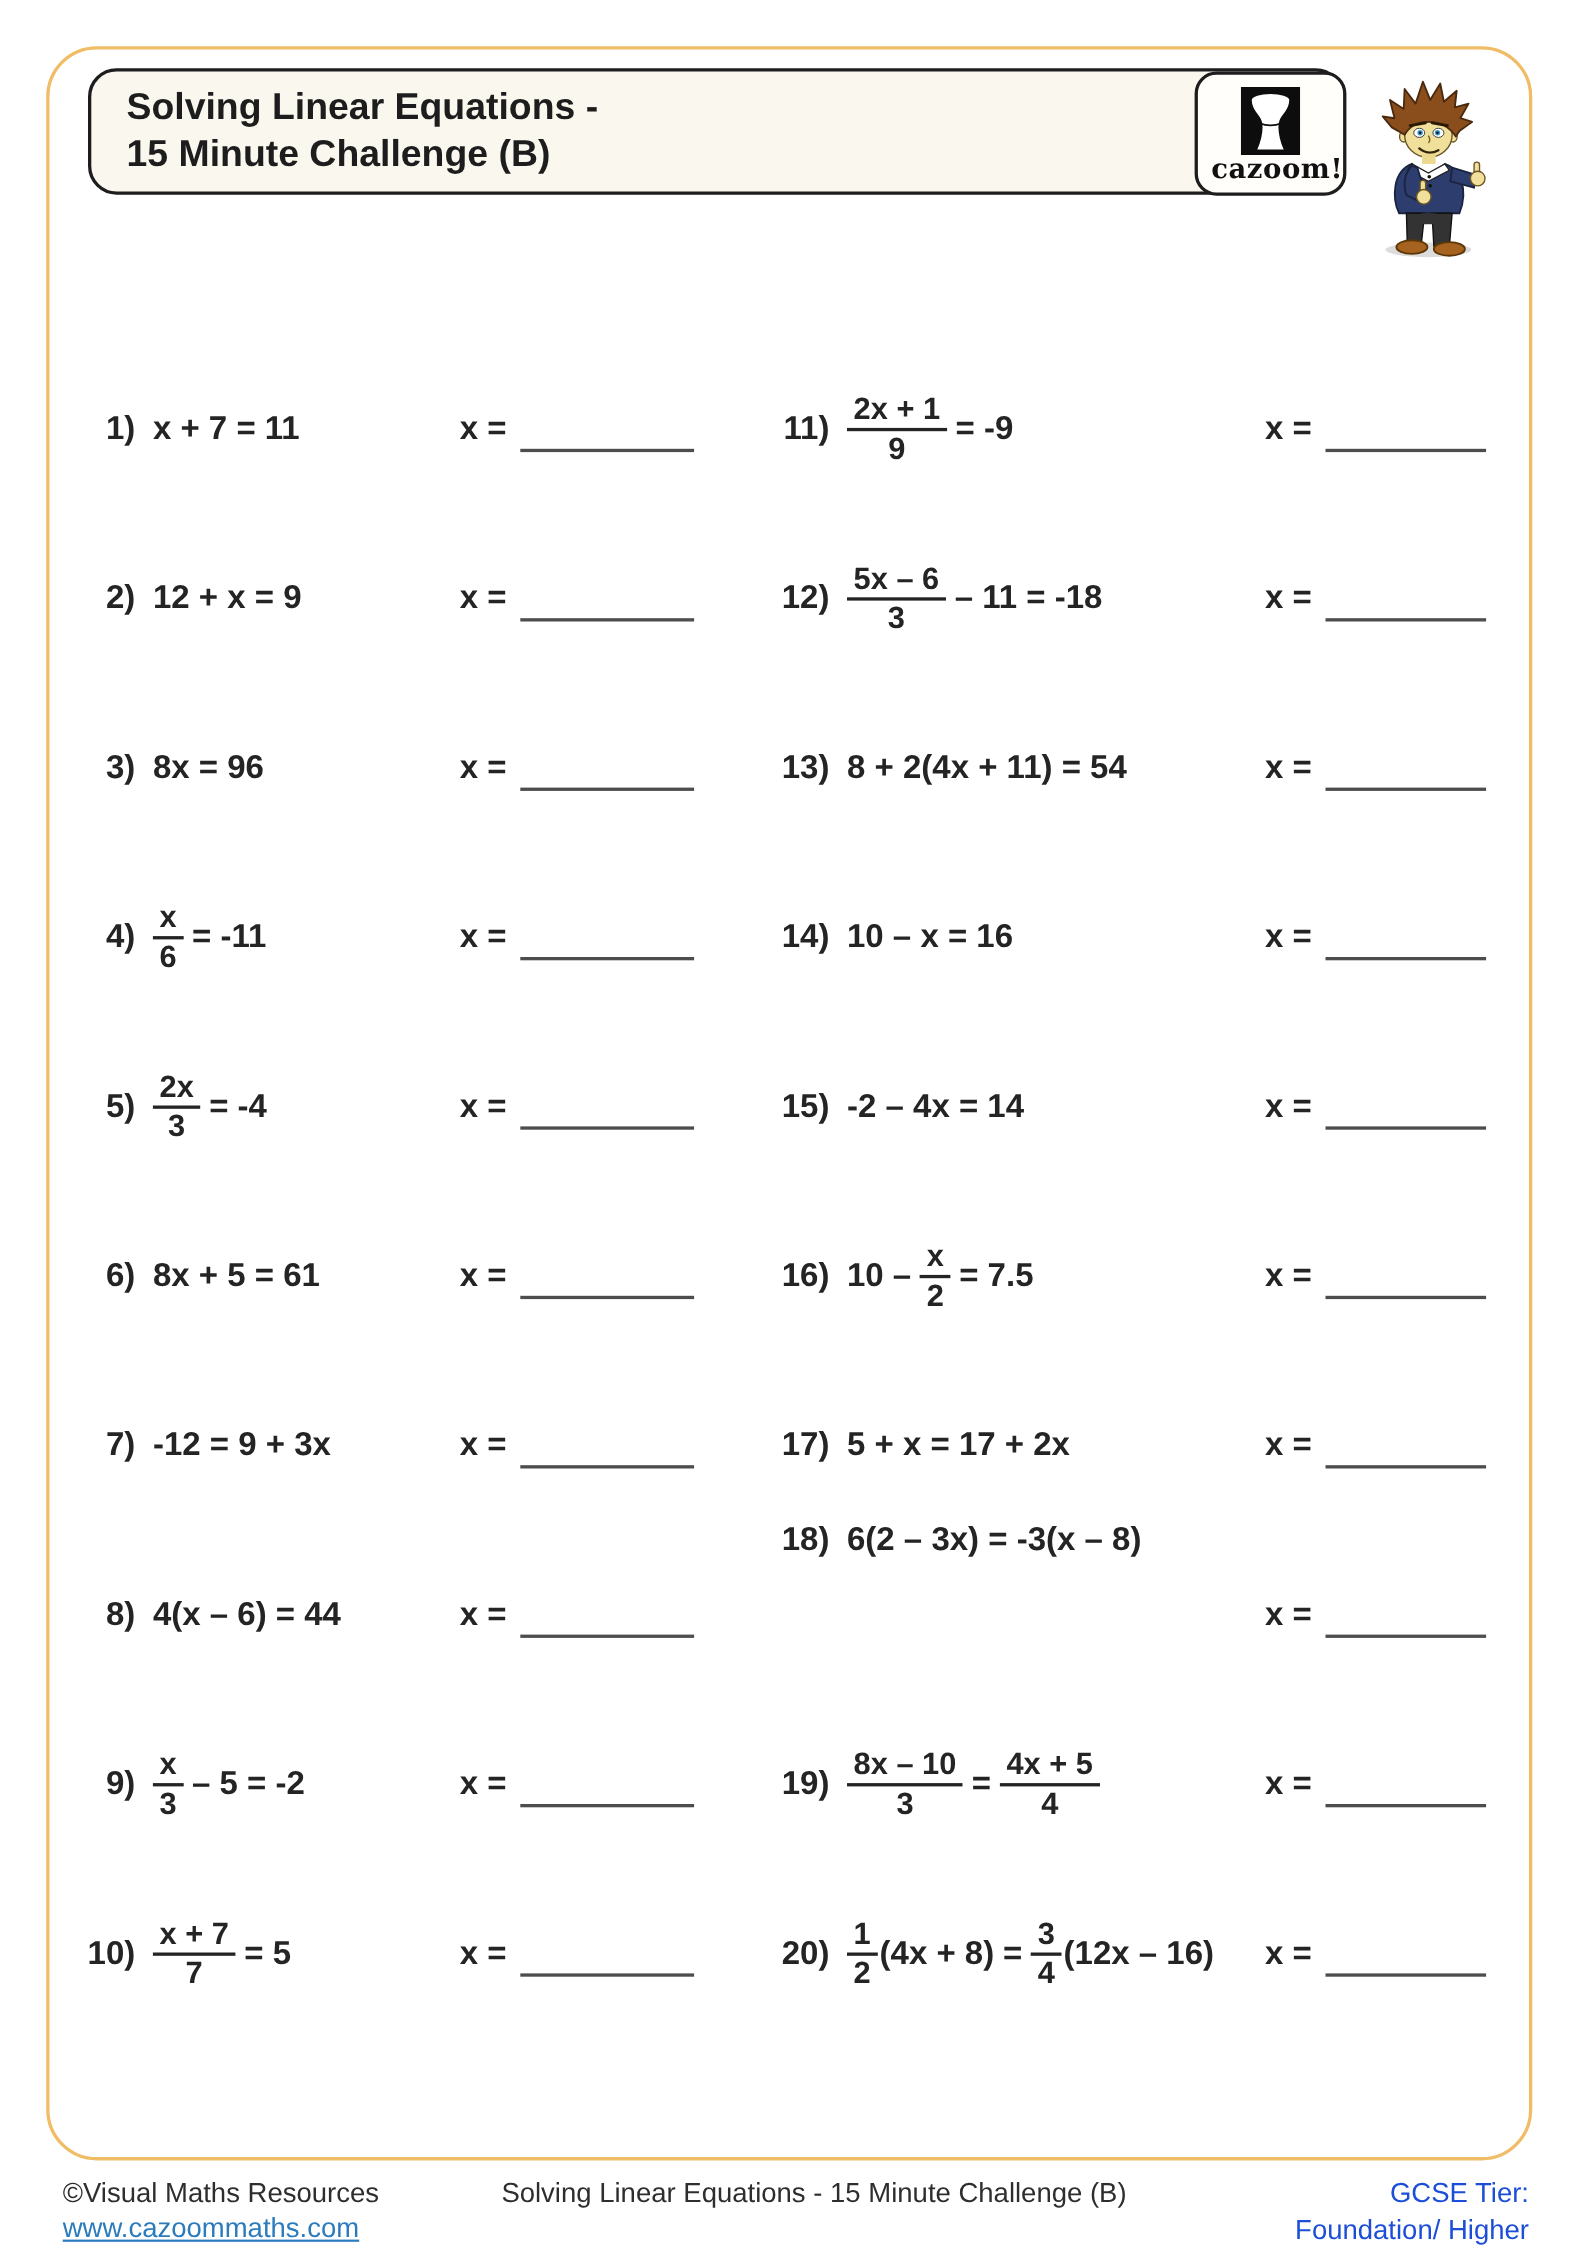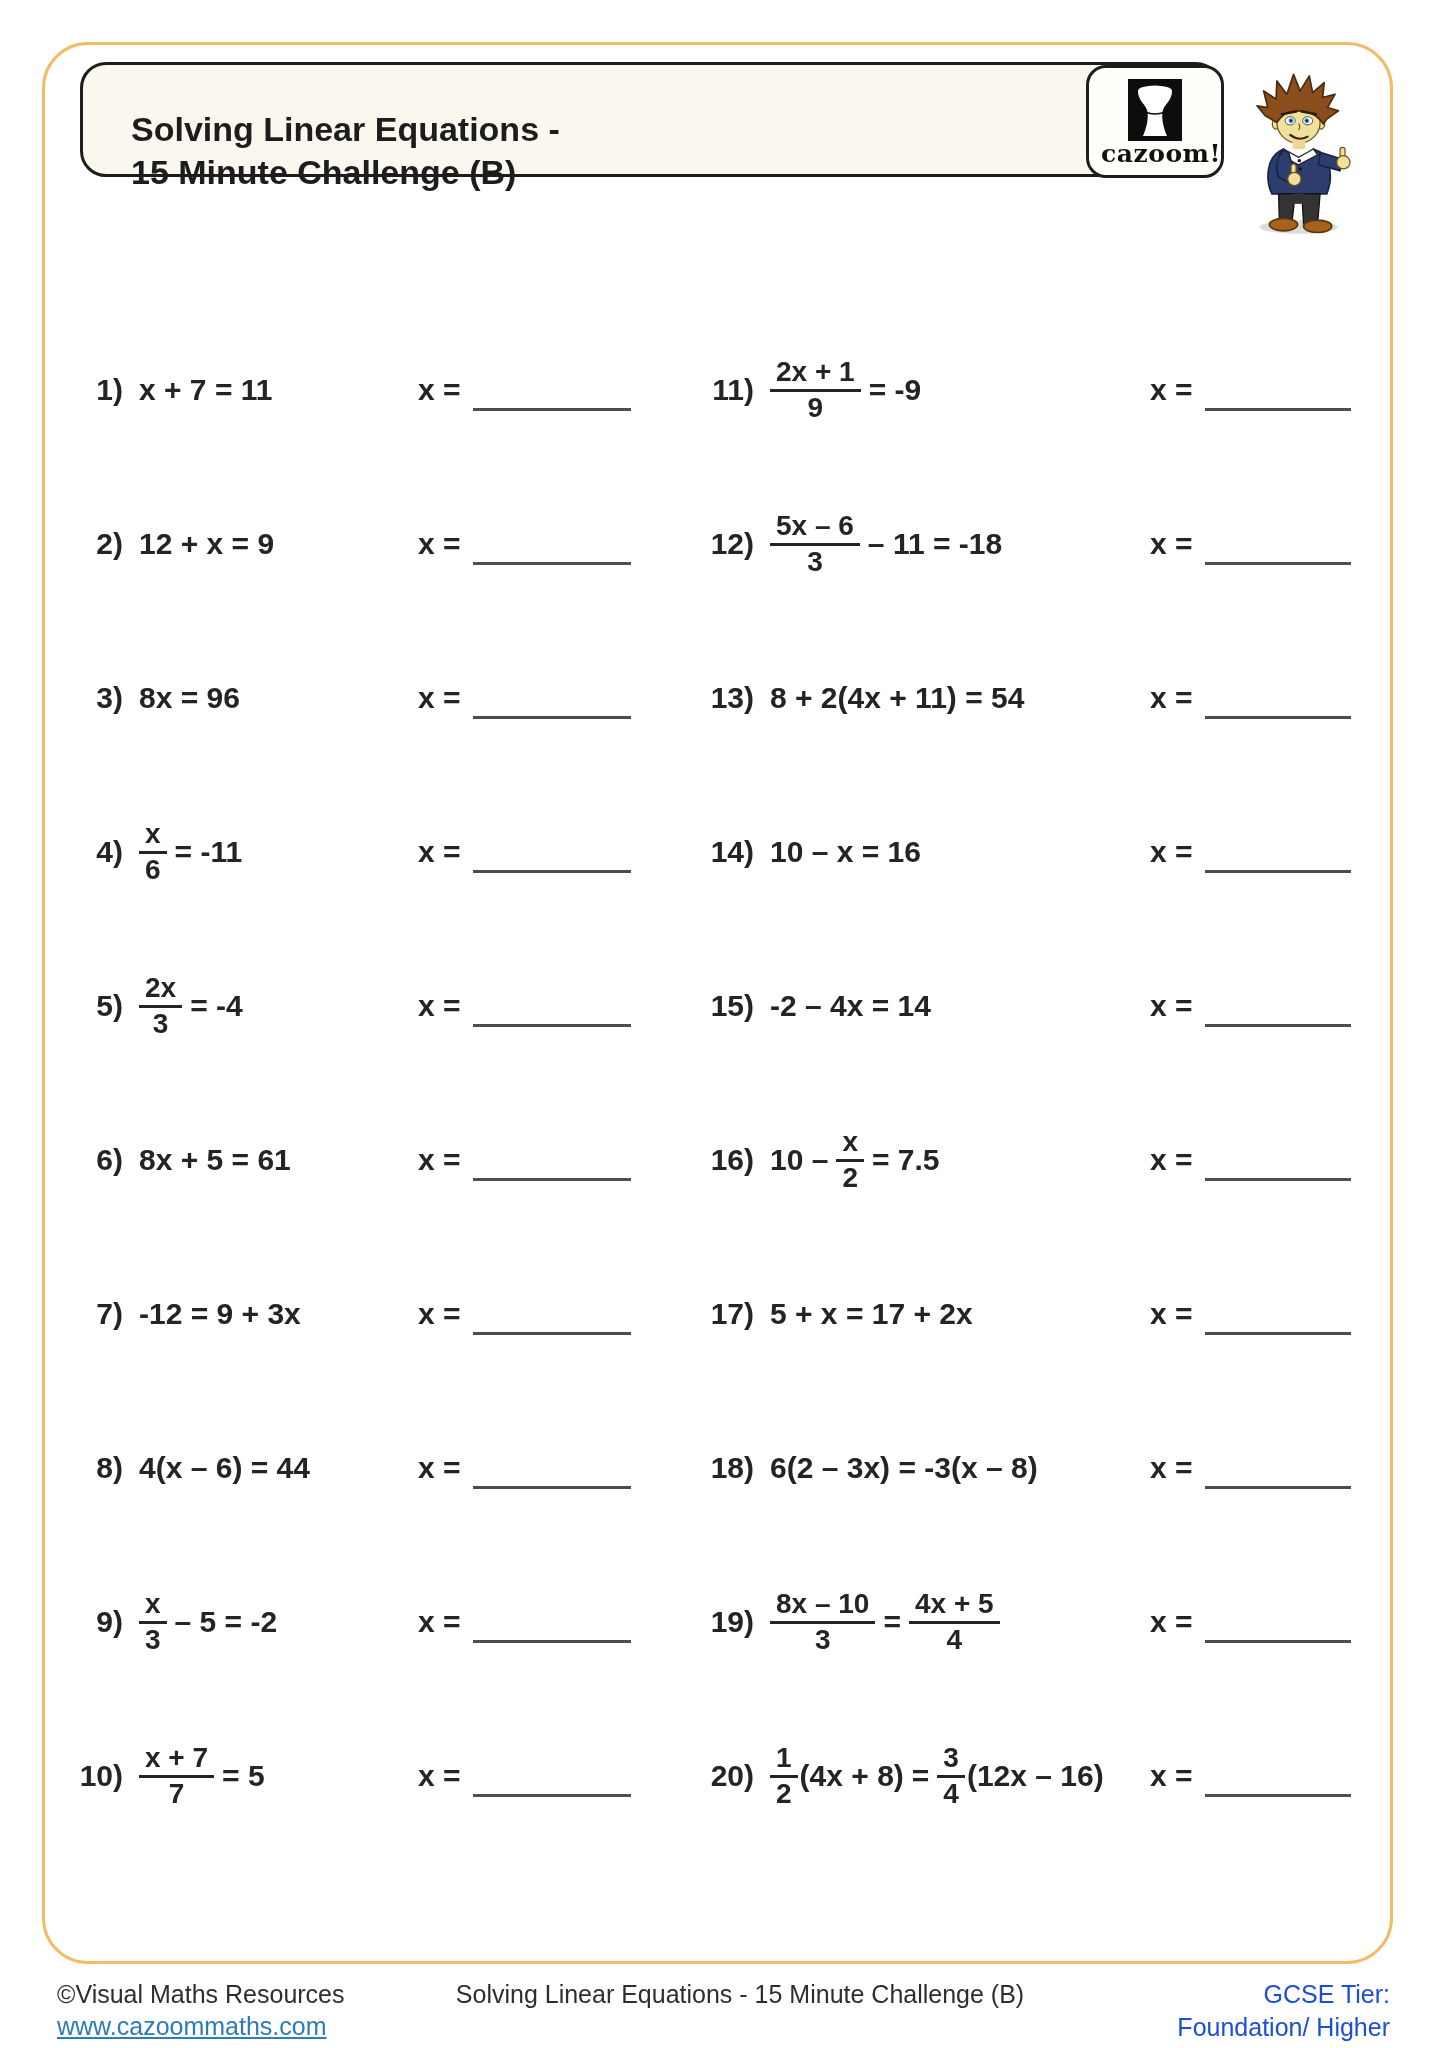--- a/index.html
+++ b/index.html
@@ -2,21 +2,21 @@
 <html><head>
 <meta charset="utf-8">
 <style>
   html,body{margin:0;padding:0;background:#ffffff;}
   .sheet{position:relative;width:1449px;height:2048px;background:#ffffff;overflow:hidden;
          font-family:"Liberation Sans",sans-serif;color:#242424;}
   .outer-border{position:absolute;left:42px;top:42px;width:1345px;height:1916px;
                 border:3px solid #f0bc66;border-radius:46px;}
   .header-box{position:absolute;left:80px;top:62px;width:1142px;height:115px;
               background:#faf8ee;border:3px solid #1d1d1d;border-radius:26px;box-sizing:border-box;}
-  .title{position:absolute;left:48px;top:11px;font-size:34px;font-weight:bold;color:#1d1d1d;line-height:43px;margin-top:32px;}
+  .title{position:absolute;left:32px;top:11px;font-size:34px;font-weight:bold;color:#1d1d1d;line-height:43px;}
   .logo-box{position:absolute;left:1086px;top:65px;width:138px;height:113px;background:#fffefb;
             border:3px solid #1d1d1d;border-radius:20px;box-sizing:border-box;text-align:right;}
   .logo-box svg{display:block;margin:11px auto 0;}
   .logo-text{font-family:"DejaVu Serif",serif;font-weight:bold;font-size:25px;color:#111;
              margin-top:-2px;letter-spacing:0.5px;}
   .mascot{position:absolute;left:1247px;top:54px;}
   
   .q-block{position:absolute;left:73px;height:96px;display:flex;align-items:center;}
   .q-block.col2{left:698px;}
   .q-num{display:inline-block;width:50px;text-align:right;font-weight:bold;font-size:30px;flex:none;}
@@ -290,21 +290,21 @@
       <div class="q-block col2" style="top: 1266px;">
         <span class="q-num">17)</span>
         <span class="q-eq">
           <span class="txt">5 + x = 17 + 2x</span>
         </span>
       </div>
       <div class="a-block col2" style="top: 1266px;">
         <span class="a-label">x =</span>
         <span class="blank"></span>
       </div>
-      <div class="q-block col2" style="top: 1420px;">
+      <div class="q-block col2" style="top: 1352px;">
         <span class="q-num">18)</span>
         <span class="q-eq">
           <span class="txt">6(2 – 3x) = -3(x – 8)</span>
         </span>
       </div>
       <div class="a-block col2" style="top: 1420px;">
         <span class="a-label">x =</span>
         <span class="blank"></span>
       </div>
       <div class="q-block col2" style="top: 1574px;">

